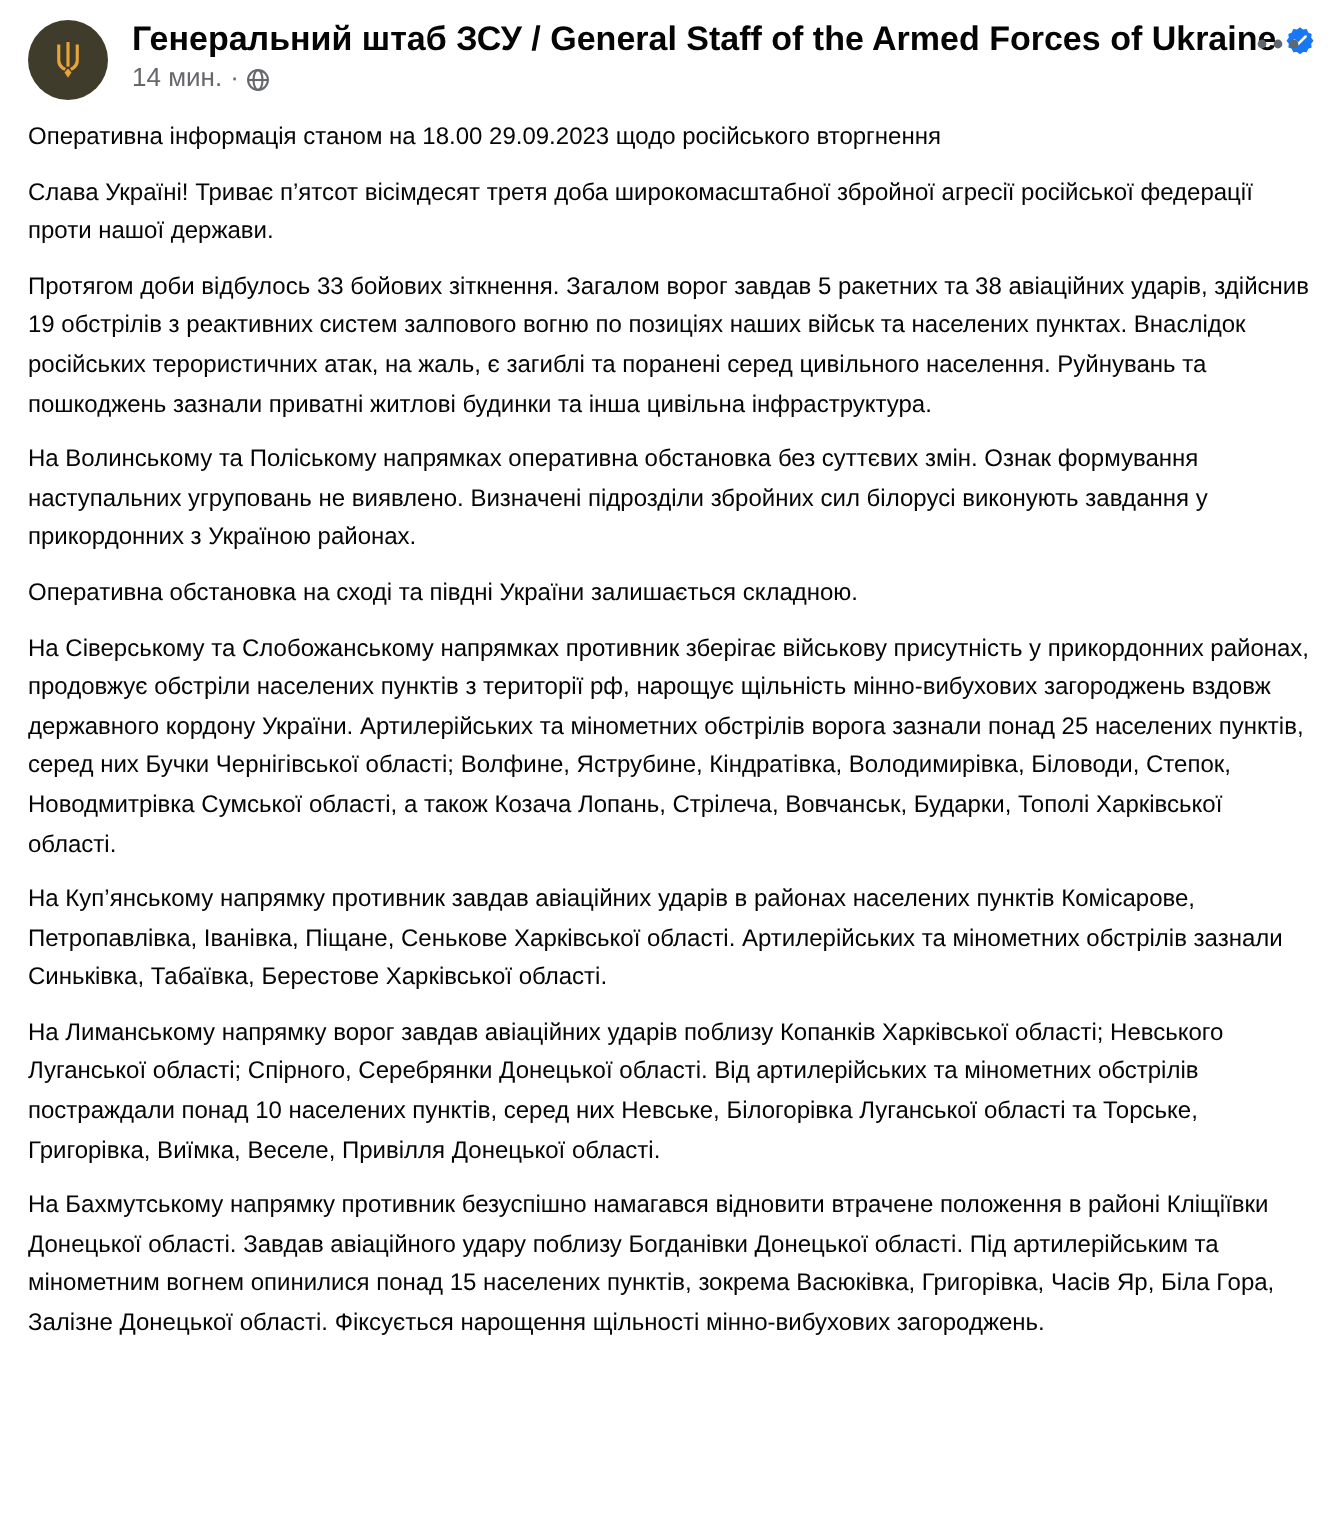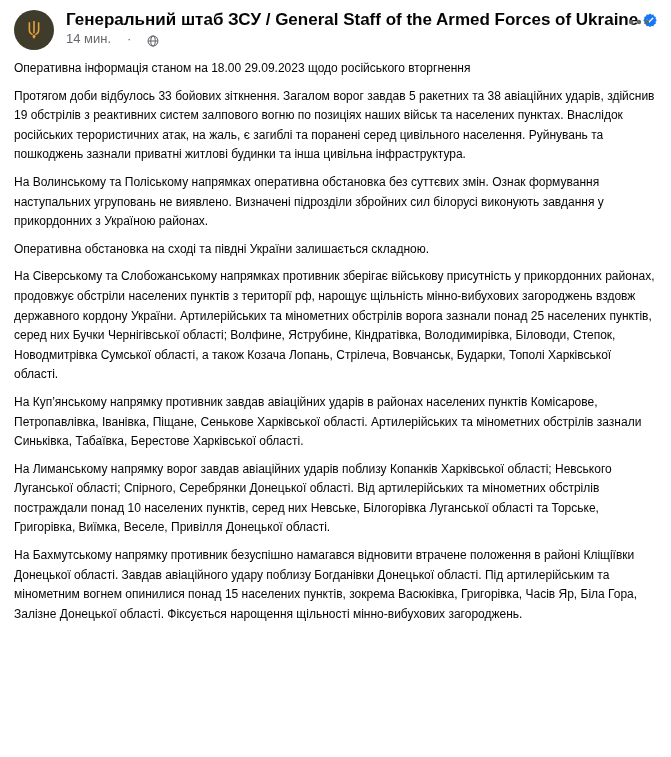--- a/index.html
+++ b/index.html
@@ -55,22 +55,22 @@
     font-size: 17px;
     font-weight: bold;
     line-height: 19px;
     color: #050505;
     cursor: pointer;
     white-space: nowrap;
   }
   .verified { display: inline-flex; align-items: center; }
   .time-row {
     display: flex;
-    align-items: flex-end;
-    gap: 16px;
+    align-items: center;
+    gap: 4px;
     margin-top: 2px;
     font-size: 13px;
     line-height: 16px;
     color: #65676b;
   }
   .time-row .timestamp { cursor: pointer; }
   .globe { display: inline-flex; align-items: center; margin-top: 1px; }
   .more-btn {
     position: absolute;
     top: 8px;
@@ -145,20 +145,21 @@
           <circle cx="11" cy="3" r="2.2"></circle>
           <circle cx="19" cy="3" r="2.2"></circle>
         </svg>
       </span>
     </button>
 
   </div>
 
   <div class="post-body">
       <p class="post-paragraph">Оперативна інформація станом на 18.00 29.09.2023 щодо російського вторгнення</p>
+      <p class="post-paragraph">Слава Україні! Триває п’ятсот вісімдесят третя доба широкомасштабної збройної агресії російської федерації проти нашої держави.</p>
       <p class="post-paragraph">Протягом доби відбулось 33 бойових зіткнення. Загалом ворог завдав 5 ракетних та 38 авіаційних ударів, здійснив 19 обстрілів з реактивних систем залпового вогню по позиціях наших військ та населених пунктах. Внаслідок російських терористичних атак, на жаль, є загиблі та поранені серед цивільного населення. Руйнувань та пошкоджень зазнали приватні житлові будинки та інша цивільна інфраструктура.</p>
       <p class="post-paragraph">На Волинському та Поліському напрямках оперативна обстановка без суттєвих змін. Ознак формування наступальних угруповань не виявлено. Визначені підрозділи збройних сил білорусі виконують завдання у прикордонних з Україною районах.</p>
       <p class="post-paragraph">Оперативна обстановка на сході та півдні України залишається складною.</p>
       <p class="post-paragraph">На Сіверському та Слобожанському напрямках противник зберігає військову присутність у прикордонних районах, продовжує обстріли населених пунктів з території рф, нарощує щільність мінно-вибухових загороджень вздовж державного кордону України. Артилерійських та мінометних обстрілів ворога зазнали понад 25 населених пунктів, серед них Бучки Чернігівської області; Волфине, Яструбине, Кіндратівка, Володимирівка, Біловоди, Степок, Новодмитрівка Сумської області, а також Козача Лопань, Стрілеча, Вовчанськ, Бударки, Тополі Харківської області.</p>
       <p class="post-paragraph">На Куп’янському напрямку противник завдав авіаційних ударів в районах населених пунктів Комісарове, Петропавлівка, Іванівка, Піщане, Сенькове Харківської області. Артилерійських та мінометних обстрілів зазнали Синьківка, Табаївка, Берестове Харківської області.</p>
       <p class="post-paragraph">На Лиманському напрямку ворог завдав авіаційних ударів поблизу Копанків Харківської області; Невського Луганської області; Спірного, Серебрянки Донецької області. Від артилерійських та мінометних обстрілів постраждали понад 10 населених пунктів, серед них Невське, Білогорівка Луганської області та Торське, Григорівка, Виїмка, Веселе, Привілля Донецької області.</p>
       <p class="post-paragraph">На Бахмутському напрямку противник безуспішно намагався відновити втрачене положення в районі Кліщіївки Донецької області. Завдав авіаційного удару поблизу Богданівки Донецької області. Під артилерійським та мінометним вогнем опинилися понад 15 населених пунктів, зокрема Васюківка, Григорівка, Часів Яр, Біла Гора, Залізне Донецької області. Фіксується нарощення щільності мінно-вибухових загороджень.</p>
     </div>
 
 </div>

